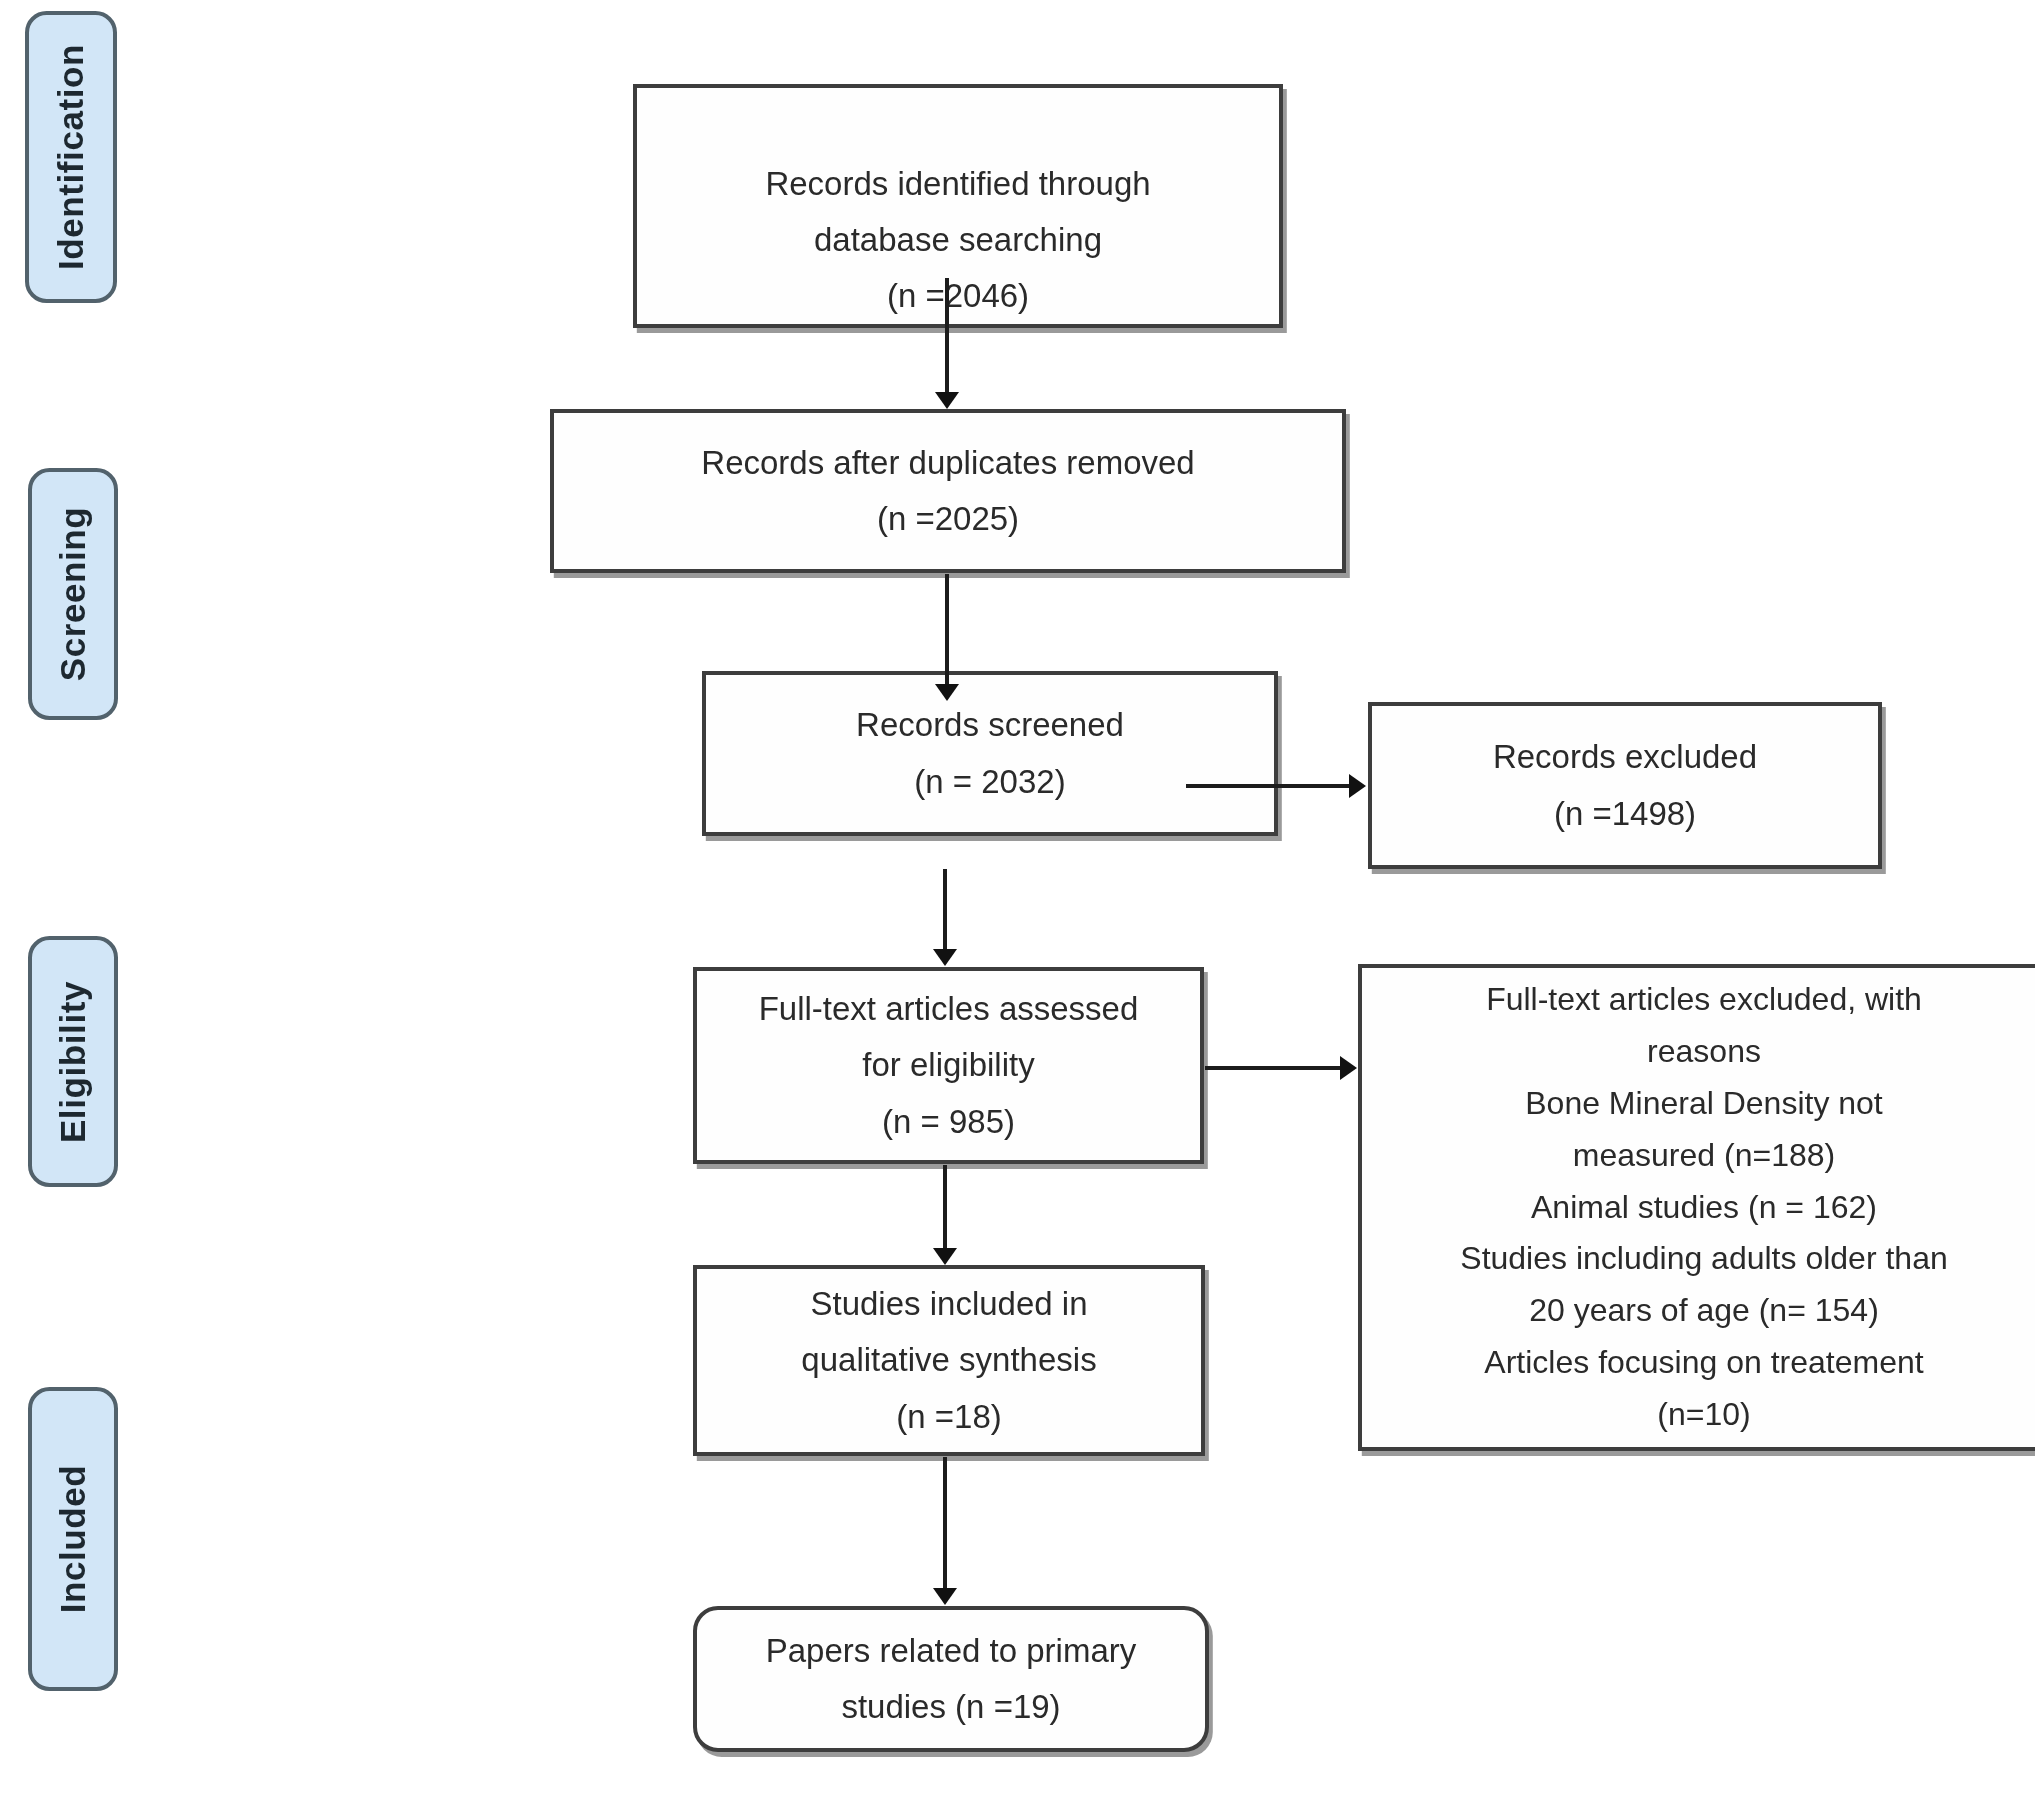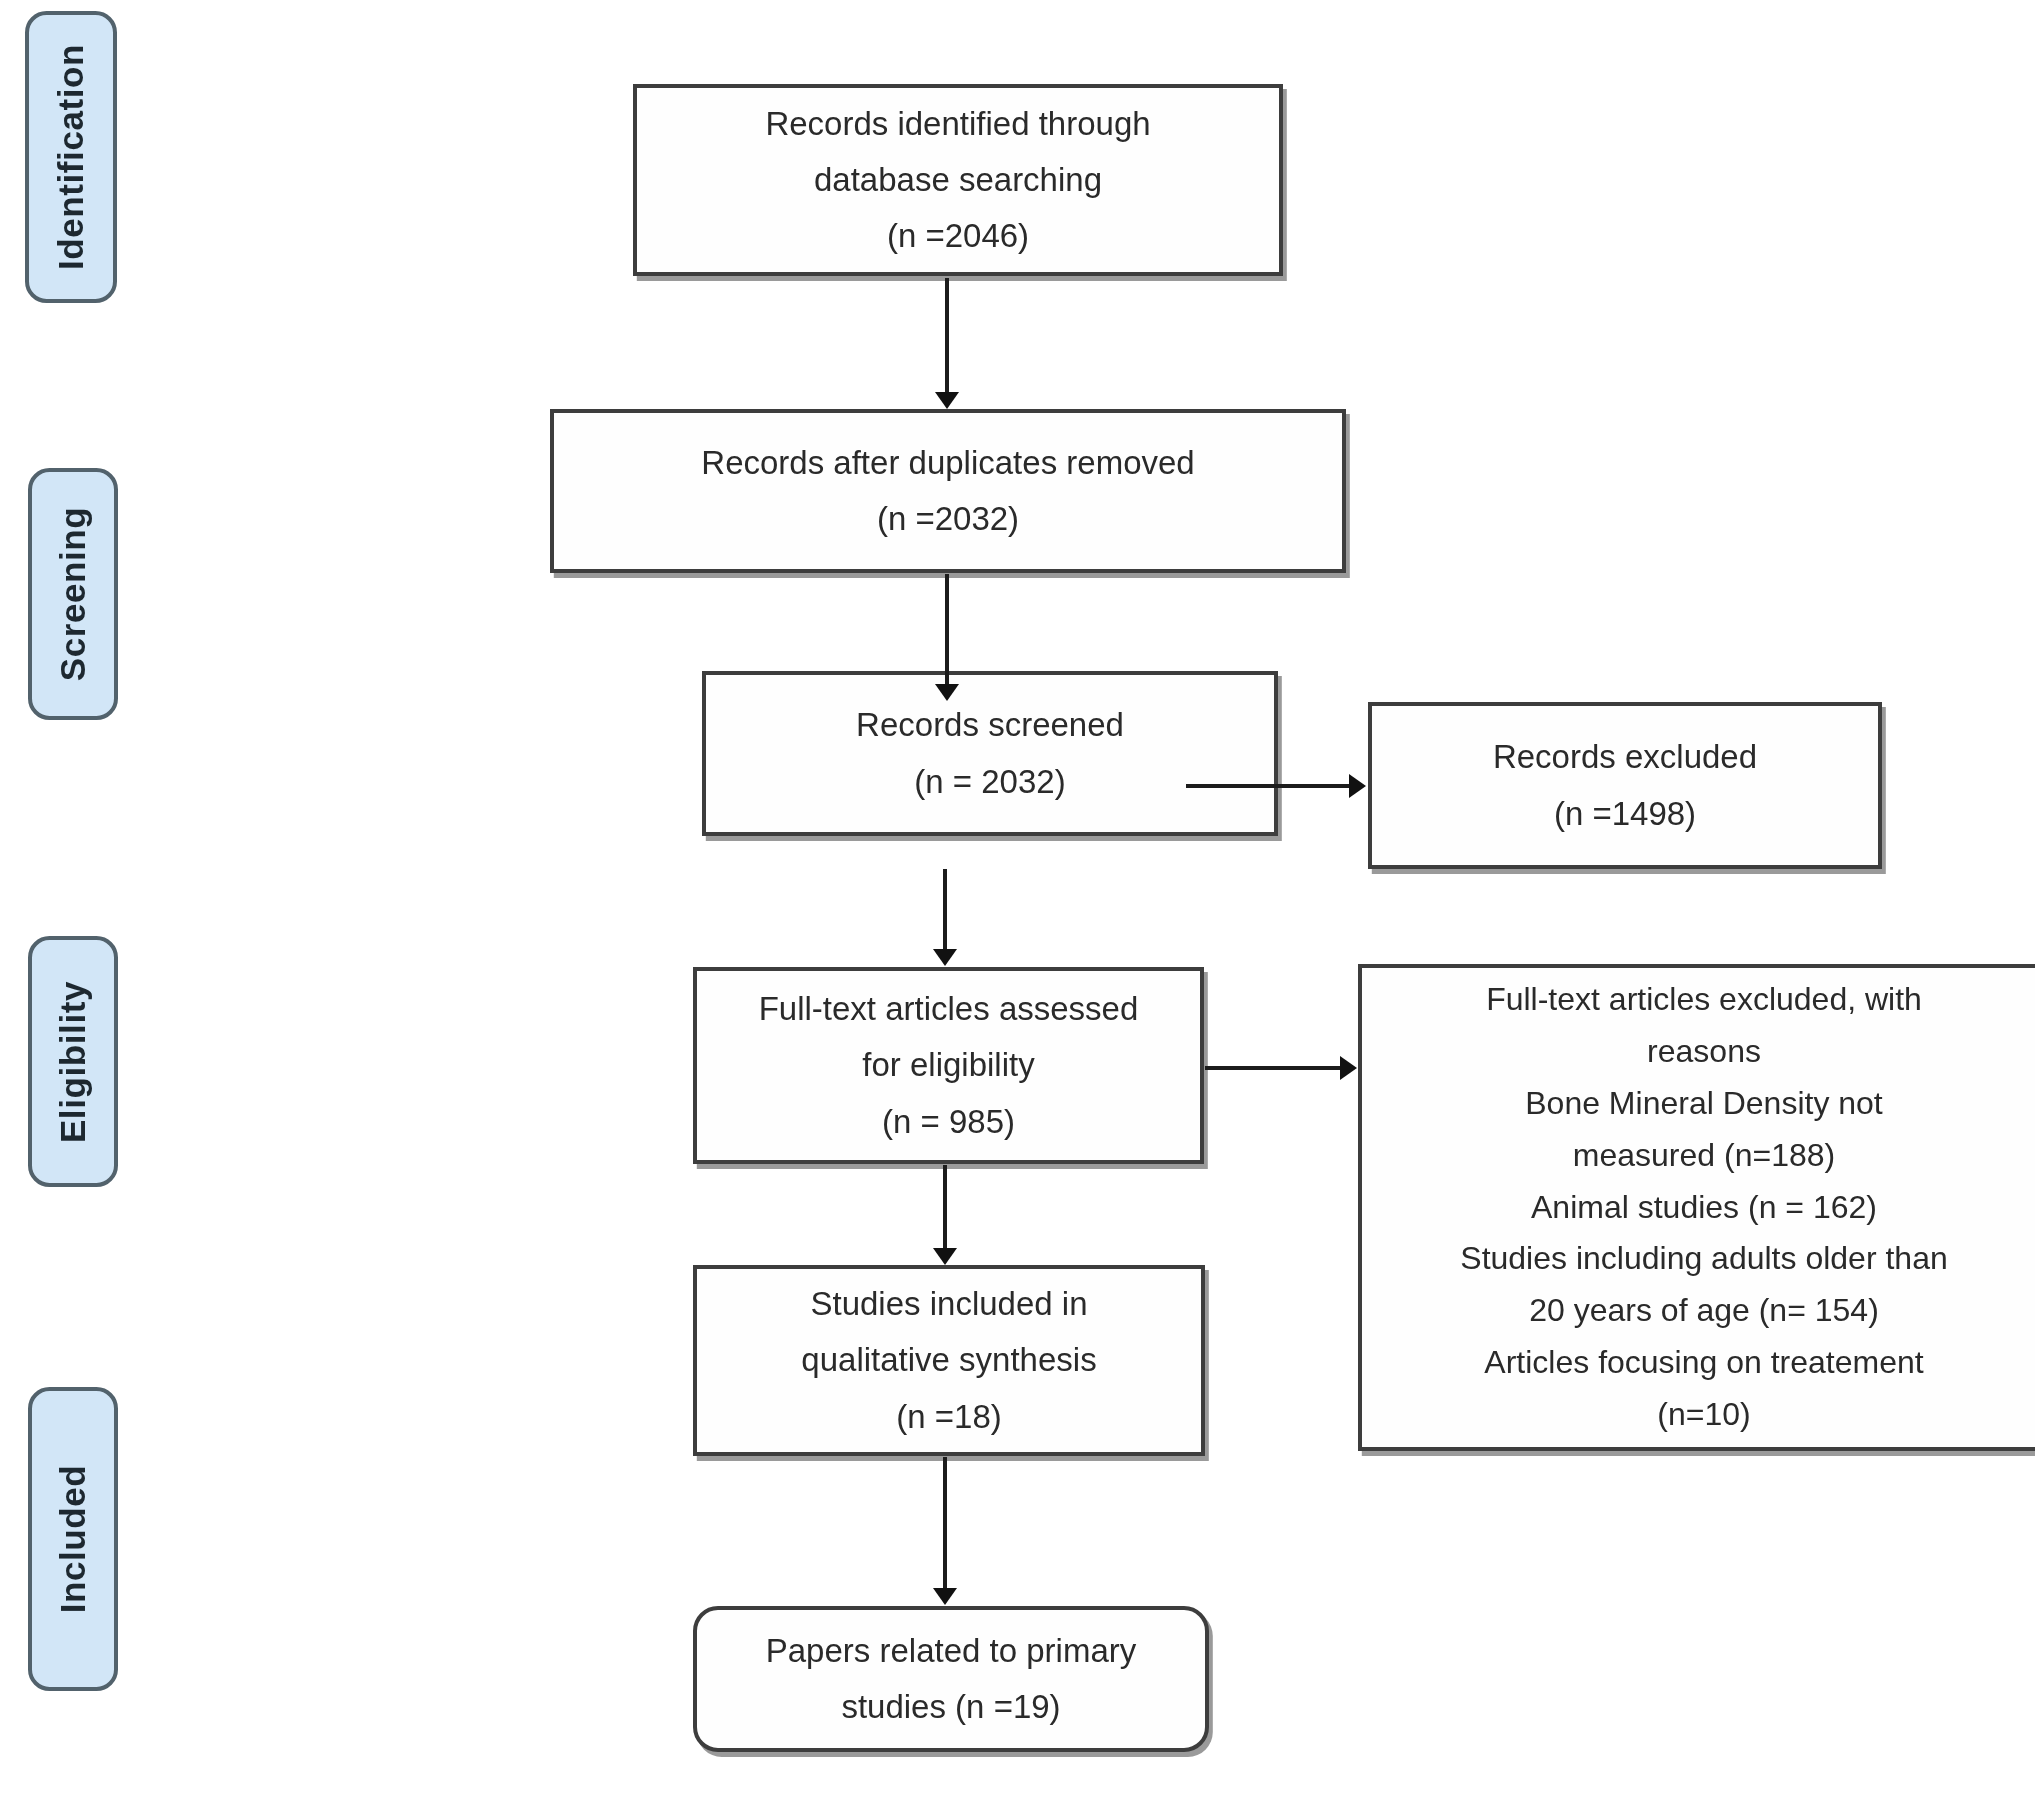--- a/index.html
+++ b/index.html
@@ -103,29 +103,29 @@
   </div>
 
   <div class="stage" style="left:28px; top:936px; width:90px; height:251px;">
     <span class="stage-label">Eligibility</span>
   </div>
 
   <div class="stage" style="left:28px; top:1387px; width:90px; height:304px;">
     <span class="stage-label">Included</span>
   </div>
 
-  <div class="fbox" style="left:633px; top:84px; width:650px; height:192px;">
+  <div class="fbox" style="left:633px; top:84px; width:650px; height:244px;align-items:flex-end;">
     <div class="fbox-text">Records identified through
 database searching
 (n =2046)</div>
   </div>
 
   <div class="fbox" style="left:550px; top:409px; width:796px; height:164px;">
     <div class="fbox-text">Records after duplicates removed
-(n =2032)</div>
+(n =2025)</div>
   </div>
 
   <div class="fbox" style="left:702px; top:671px; width:576px; height:165px;">
     <div class="fbox-text">Records screened
 (n = 2032)</div>
   </div>
 
   <div class="fbox" style="left:693px; top:967px; width:511px; height:197px;">
     <div class="fbox-text">Full-text articles assessed
 for eligibility

